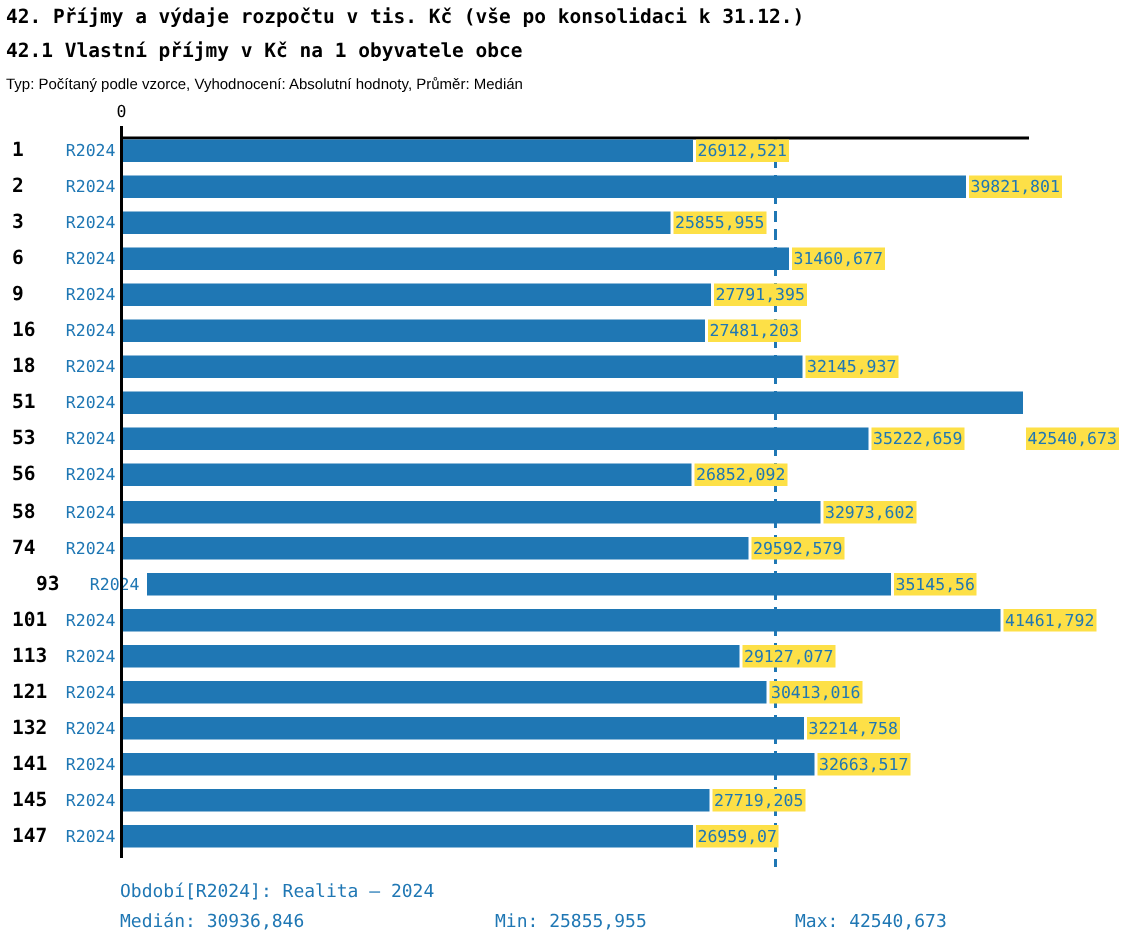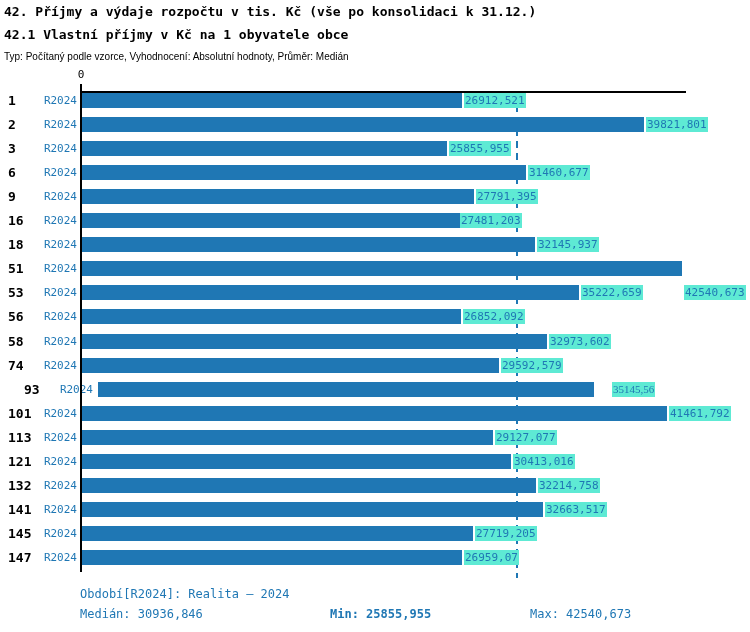--- a/index.html
+++ b/index.html
@@ -46,26 +46,26 @@
   }
   .ser{
     position:absolute;left:34px;top:0;width:43px;height:15px;line-height:15px;
     text-align:right;font-size:11px;color:var(--accent);white-space:nowrap;
   }
   .bar{
     position:absolute;left:82px;top:0;height:15px;background:var(--bar);z-index:2;
   }
   .val{
     position:absolute;top:0;height:15px;line-height:15px;font-size:11px;
-    color:var(--accent);background:#5eead4;padding:0 1px;z-index:3;white-space:nowrap;
+    color:var(--accent);background:#fde047;padding:0 1px;z-index:3;white-space:nowrap;
   }
   .footer-line{font-size:12px;color:var(--accent);white-space:nowrap;}
   .f-period{left:80px;top:587px;}
   .f-median{left:80px;top:607px;}
-  .f-min{left:330px;top:607px;font-weight:bold;}
+  .f-min{left:330px;top:607px;}
   .f-max{left:530px;top:607px;}
 </style>
 </head>
 <body>
 
 <div class="abs title">42. Příjmy a výdaje rozpočtu v tis. Kč (vše po konsolidaci k 31.12.)</div>
 <div class="abs subtitle">42.1 Vlastní příjmy v Kč na 1 obyvatele obce</div>
 <div class="abs meta">Typ: Počítaný podle vzorce, Vyhodnocení: Absolutní hodnoty, Průměr: Medián</div>
 
 <div class="abs zero-label">0</div>
@@ -101,21 +101,21 @@
     <div class="row" style="top: 189px;">
     <span class="cat">9</span>
     <span class="ser">R2024</span>
     <div class="bar" style="width: 392px;"></div>
     <span class="val" style="left: 476px;">27791,395</span>
   </div>
     <div class="row" style="top: 213px;">
     <span class="cat">16</span>
     <span class="ser">R2024</span>
     <div class="bar" style="width: 388px;"></div>
-    <span class="val" style="left: 460px;">27481,203</span>
+    <span class="val" style="left: 472px;">27481,203</span>
   </div>
     <div class="row" style="top: 237px;">
     <span class="cat">18</span>
     <span class="ser">R2024</span>
     <div class="bar" style="width: 453px;"></div>
     <span class="val" style="left: 537px;">32145,937</span>
   </div>
     <div class="row" style="top: 261px;">
     <span class="cat">51</span>
     <span class="ser">R2024</span>
@@ -143,21 +143,21 @@
     <div class="row" style="top: 358px;">
     <span class="cat">74</span>
     <span class="ser">R2024</span>
     <div class="bar" style="width: 417px;"></div>
     <span class="val" style="left: 501px;">29592,579</span>
   </div>
     <div class="row" style="top: 382px; margin-left: 16px;">
     <span class="cat">93</span>
     <span class="ser">R2024</span>
     <div class="bar" style="width: 496px;"></div>
-    <span class="val" style="left: 596px; font-family: Liberation Serif, serif;">35145,56</span>
+    <span class="val" style="left: 580px;">35145,56</span>
   </div>
     <div class="row" style="top: 406px;">
     <span class="cat">101</span>
     <span class="ser">R2024</span>
     <div class="bar" style="width: 585px;"></div>
     <span class="val" style="left: 669px;">41461,792</span>
   </div>
     <div class="row" style="top: 430px;">
     <span class="cat">113</span>
     <span class="ser">R2024</span>

